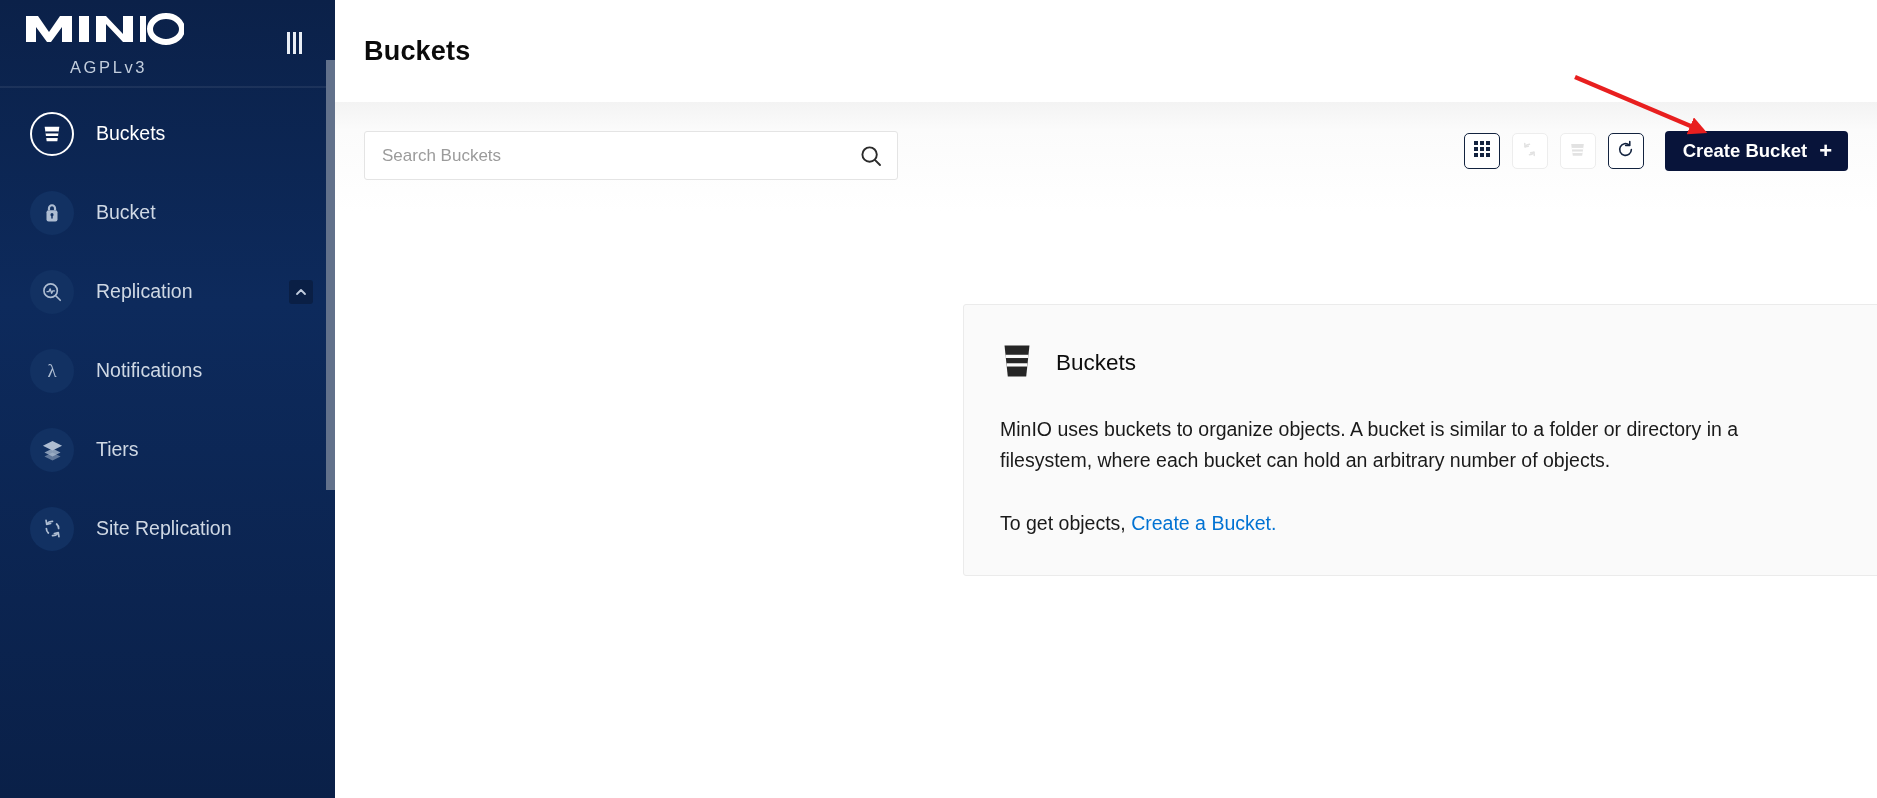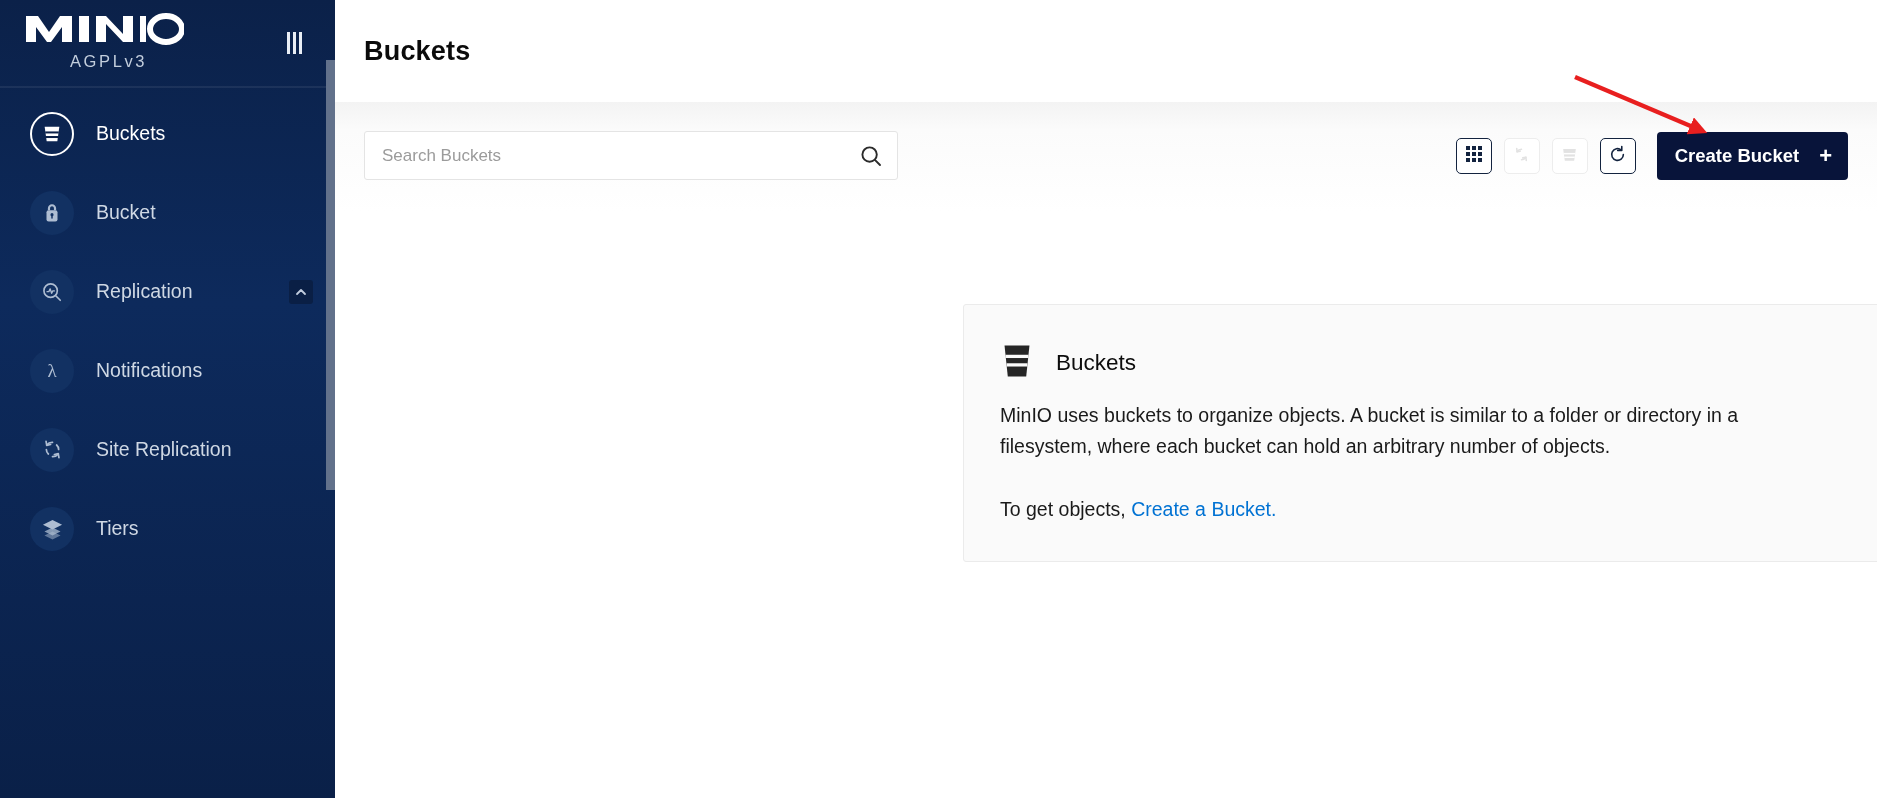--- a/index.html
+++ b/index.html
@@ -25,21 +25,21 @@
     padding: 8px 18px 0 24px;
     position: relative;
   }
   .sb-logo-block { flex: 1; padding-top: 4px; }
   .sb-wordmark { display: block; }
   .sb-agpl {
     display: block;
     color: #c3cedd;
     font-size: 16.5px;
     letter-spacing: 2.6px;
-    margin-top: 6px;
+    margin-top: 12px;
     margin-left: 46px;
     font-weight: 400;
   }
   .sb-collapse {
     width: 34px; height: 34px;
     display: flex; align-items: center; justify-content: center;
     gap: 3px;
     margin-top: 18px; margin-right: 6px;
     cursor: pointer;
   }
@@ -112,21 +112,21 @@
     color: #0b0b0b;
     letter-spacing: 0.2px;
   }
   .content-wrap {
     flex: 1;
     background: linear-gradient(180deg,#f3f3f3 0%, #fbfbfb 28px, #ffffff 110px, #ffffff 100%);
     padding: 0 29px;
     position: relative;
   }
   .toolbar {
-    display: flex; align-items: flex-end;
+    display: flex; align-items: flex-start;
     padding-top: 29px;
   }
   .search-box {
     width: 534px; height: 49px;
     background: #ffffff;
     border: 1px solid #e4e4e4;
     border-radius: 3px;
     display: flex; align-items: center;
     padding: 0 14px 0 17px;
   }
@@ -153,48 +153,48 @@
     display: flex; align-items: center; justify-content: center;
     cursor: pointer;
     color: #13233f;
   }
   .icon-btn.disabled {
     border-color: #ededed;
     color: #e2e2e2;
     cursor: default;
   }
   .create-btn {
-    height: 48px;
+    height: 40px;
     background: #08143a;
     color: #ffffff;
     border: none; border-radius: 4px;
     font-family: "Liberation Sans", sans-serif;
     font-size: 18.5px;
     font-weight: bold;
     padding: 0 16px 0 18px;
-    display: flex; align-items: center; gap: 20px;
+    display: flex; align-items: center; gap: 12px;
     cursor: pointer;
     margin-left: 9px;
   }
   .plus-glyph { font-size: 22px; line-height: 1; font-weight: bold; }
 
   
   .card {
     position: absolute;
     left: 628px; top: 202px;
     width: 988px;
     background: #fafafa;
     border: 1px solid #ebebeb;
     border-radius: 3px;
     padding: 37px 36px 40px 36px;
   }
   .card-head { display: flex; align-items: center; gap: 22px; }
   .card-title { font-size: 22.5px; color: #0c0c0c; font-weight: 400; }
   .card-body {
-    margin-top: 16px;
+    margin-top: 30px;
     font-size: 19.5px;
     line-height: 1.58;
     color: #1a1a1a;
     max-width: 740px;
   }
   .card-started {
     margin-top: 36px;
     font-size: 19.5px;
     color: #1a1a1a;
   }
@@ -285,41 +285,41 @@
         <span class="sb-icon">
           <svg width="24" height="24" viewBox="0 0 24 24">
             <text x="12" y="18" text-anchor="middle" font-size="19" font-family="'Liberation Serif', serif" fill="currentColor">λ</text>
           </svg>
         </span>
         <span class="sb-label">Notifications</span>
       </div>
 
       <div class="sb-item">
         <span class="sb-icon">
+          <svg width="23" height="23" viewBox="0 0 24 24" fill="currentColor">
+            <polygon points="12,3 22,8 12,13 2,8"></polygon>
+            <polygon points="12,11 20.4,15.2 12,19.4 3.6,15.2" opacity=".75"></polygon>
+            <polygon points="12,15.2 20.4,19.4 12,23.6 3.6,19.4" opacity=".5"></polygon>
+          </svg>
+        </span>
+        <span class="sb-label">Tiers</span>
+      </div>
+
+      <div class="sb-item">
+        <span class="sb-icon">
           <svg width="23" height="23" viewBox="0 0 24 24" fill="none" stroke="currentColor" stroke-width="1.8">
             <path d="M6 7.4A7.2 7.2 0 0 1 12 4.6" stroke-linecap="round"></path>
             <polyline points="5.3,3.6 6,7.7 10,6.8" stroke-linecap="round" stroke-linejoin="round"></polyline>
             <path d="M18 16.6A7.2 7.2 0 0 1 12 19.4" stroke-linecap="round"></path>
             <polyline points="18.7,20.4 18,16.3 14,17.2" stroke-linecap="round" stroke-linejoin="round"></polyline>
             <path d="M18.4 12a6.4 6.4 0 0 0-2.1-4.7" stroke-linecap="round"></path>
             <path d="M5.6 12a6.4 6.4 0 0 0 2.1 4.7" stroke-linecap="round"></path>
           </svg>
         </span>
         <span class="sb-label">Site Replication</span>
-      </div>
-
-      <div class="sb-item">
-        <span class="sb-icon">
-          <svg width="23" height="23" viewBox="0 0 24 24" fill="currentColor">
-            <polygon points="12,3 22,8 12,13 2,8"></polygon>
-            <polygon points="12,11 20.4,15.2 12,19.4 3.6,15.2" opacity=".75"></polygon>
-            <polygon points="12,15.2 20.4,19.4 12,23.6 3.6,19.4" opacity=".5"></polygon>
-          </svg>
-        </span>
-        <span class="sb-label">Tiers</span>
       </div>
 
     </nav>
 
     <div class="sb-scrollbar"></div>
   </aside>
 
   <main class="main">
 
     <div class="page-header">

